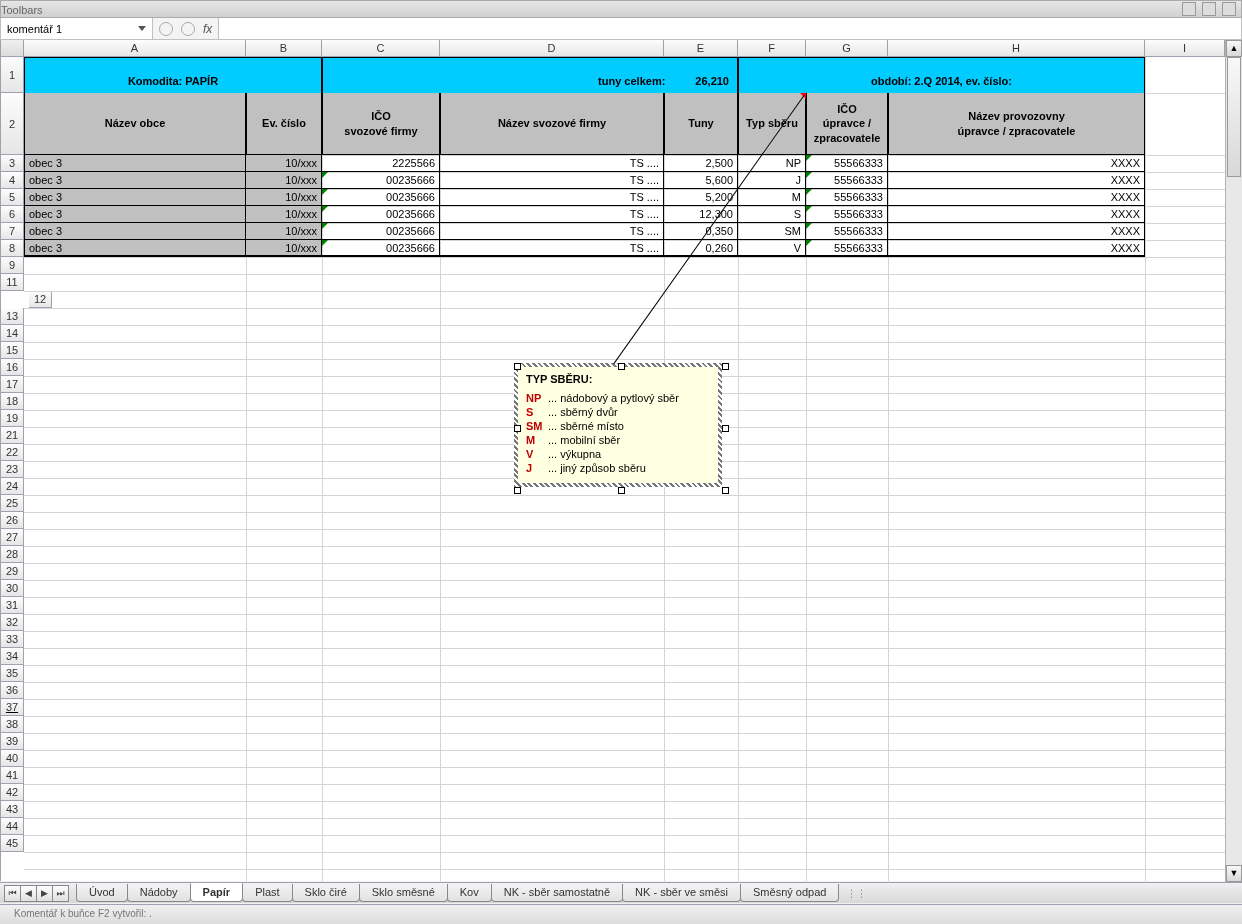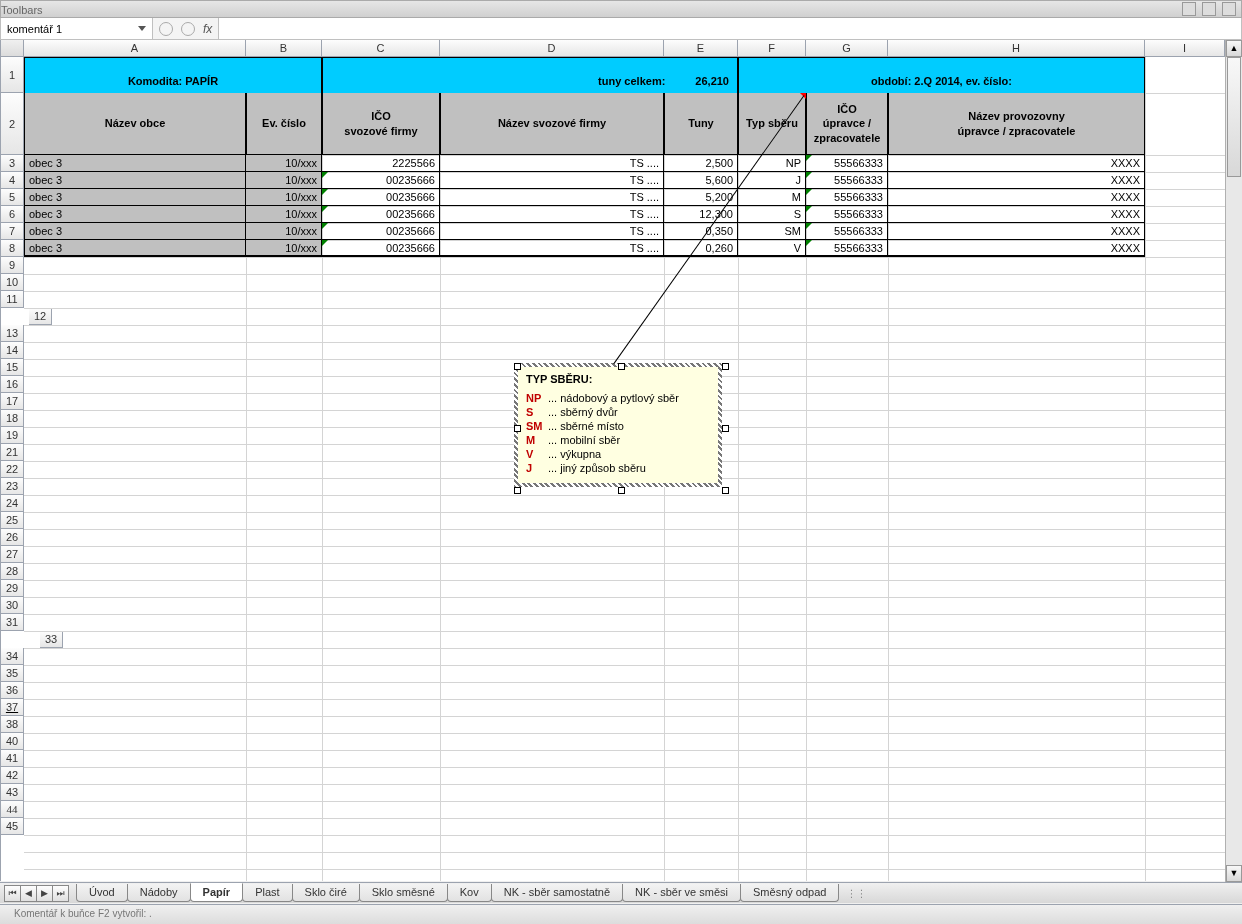--- a/index.html
+++ b/index.html
@@ -133,23 +133,20 @@
       <div class="row" style="height: 17px;">
         <div class="rh" style="height: 17px; line-height: 17px;">7</div>
       </div>
       <div class="row" style="height: 17px;">
         <div class="rh" style="height: 17px; line-height: 17px;">8</div>
       </div>
       <div class="row" style="height: 17px;">
         <div class="rh" style="height: 17px; line-height: 17px;">9</div>
       </div>
       <div class="row" style="height: 17px;">
-        <div class="rh" style="height: 17px; line-height: 17px;">10</div>
-      </div>
-      <div class="row" style="height: 17px;">
         <div class="rh" style="height: 17px; line-height: 17px;">11</div>
       </div>
       <div class="row" style="height: 17px; padding-left: 28px;">
         <div class="rh" style="height: 17px; line-height: 17px;">12</div>
       </div>
       <div class="row" style="height: 17px;">
         <div class="rh" style="height: 17px; line-height: 17px;">13</div>
       </div>
       <div class="row" style="height: 17px;">
         <div class="rh" style="height: 17px; line-height: 17px;">14</div>
@@ -195,51 +192,57 @@
       </div>
       <div class="row" style="height: 17px;">
         <div class="rh" style="height: 17px; line-height: 17px;">29</div>
       </div>
       <div class="row" style="height: 17px;">
         <div class="rh" style="height: 17px; line-height: 17px;">30</div>
       </div>
       <div class="row" style="height: 17px;">
         <div class="rh" style="height: 17px; line-height: 17px;">31</div>
       </div>
-      <div class="row" style="height: 17px; padding-left: 39px;">
+      <div class="row" style="height: 17px;">
+        <div class="rh" style="height: 17px; line-height: 17px;">32</div>
+      </div>
+      <div class="row" style="height: 17px;">
         <div class="rh" style="height: 17px; line-height: 17px;">33</div>
       </div>
       <div class="row" style="height: 17px;">
         <div class="rh" style="height: 17px; line-height: 17px;">34</div>
       </div>
       <div class="row" style="height: 17px;">
         <div class="rh" style="height: 17px; line-height: 17px;">35</div>
       </div>
       <div class="row" style="height: 17px;">
         <div class="rh" style="height: 17px; line-height: 17px;">36</div>
       </div>
       <div class="row" style="height: 17px; text-decoration: underline;">
         <div class="rh" style="height: 17px; line-height: 17px;">37</div>
       </div>
       <div class="row" style="height: 17px;">
         <div class="rh" style="height: 17px; line-height: 17px;">38</div>
       </div>
       <div class="row" style="height: 17px;">
+        <div class="rh" style="height: 17px; line-height: 17px;">39</div>
+      </div>
+      <div class="row" style="height: 17px;">
         <div class="rh" style="height: 17px; line-height: 17px;">40</div>
       </div>
       <div class="row" style="height: 17px;">
         <div class="rh" style="height: 17px; line-height: 17px;">41</div>
       </div>
       <div class="row" style="height: 17px;">
         <div class="rh" style="height: 17px; line-height: 17px;">42</div>
       </div>
       <div class="row" style="height: 17px;">
         <div class="rh" style="height: 17px; line-height: 17px;">43</div>
       </div>
-      <div class="row" style="height: 17px; font-family: Liberation Serif, serif;">
+      <div class="row" style="height: 17px;">
         <div class="rh" style="height: 17px; line-height: 17px;">44</div>
       </div>
       <div class="row" style="height: 17px;">
         <div class="rh" style="height: 17px; line-height: 17px;">45</div>
       </div>
     </div>
 
   <div class="grid-lines" id="gridlines" style="position: absolute; inset: 17px 0px 0px 23px; pointer-events: none;">
       <div class="v" style="left: 222px;"></div>
       <div class="v" style="left: 298px;"></div>

